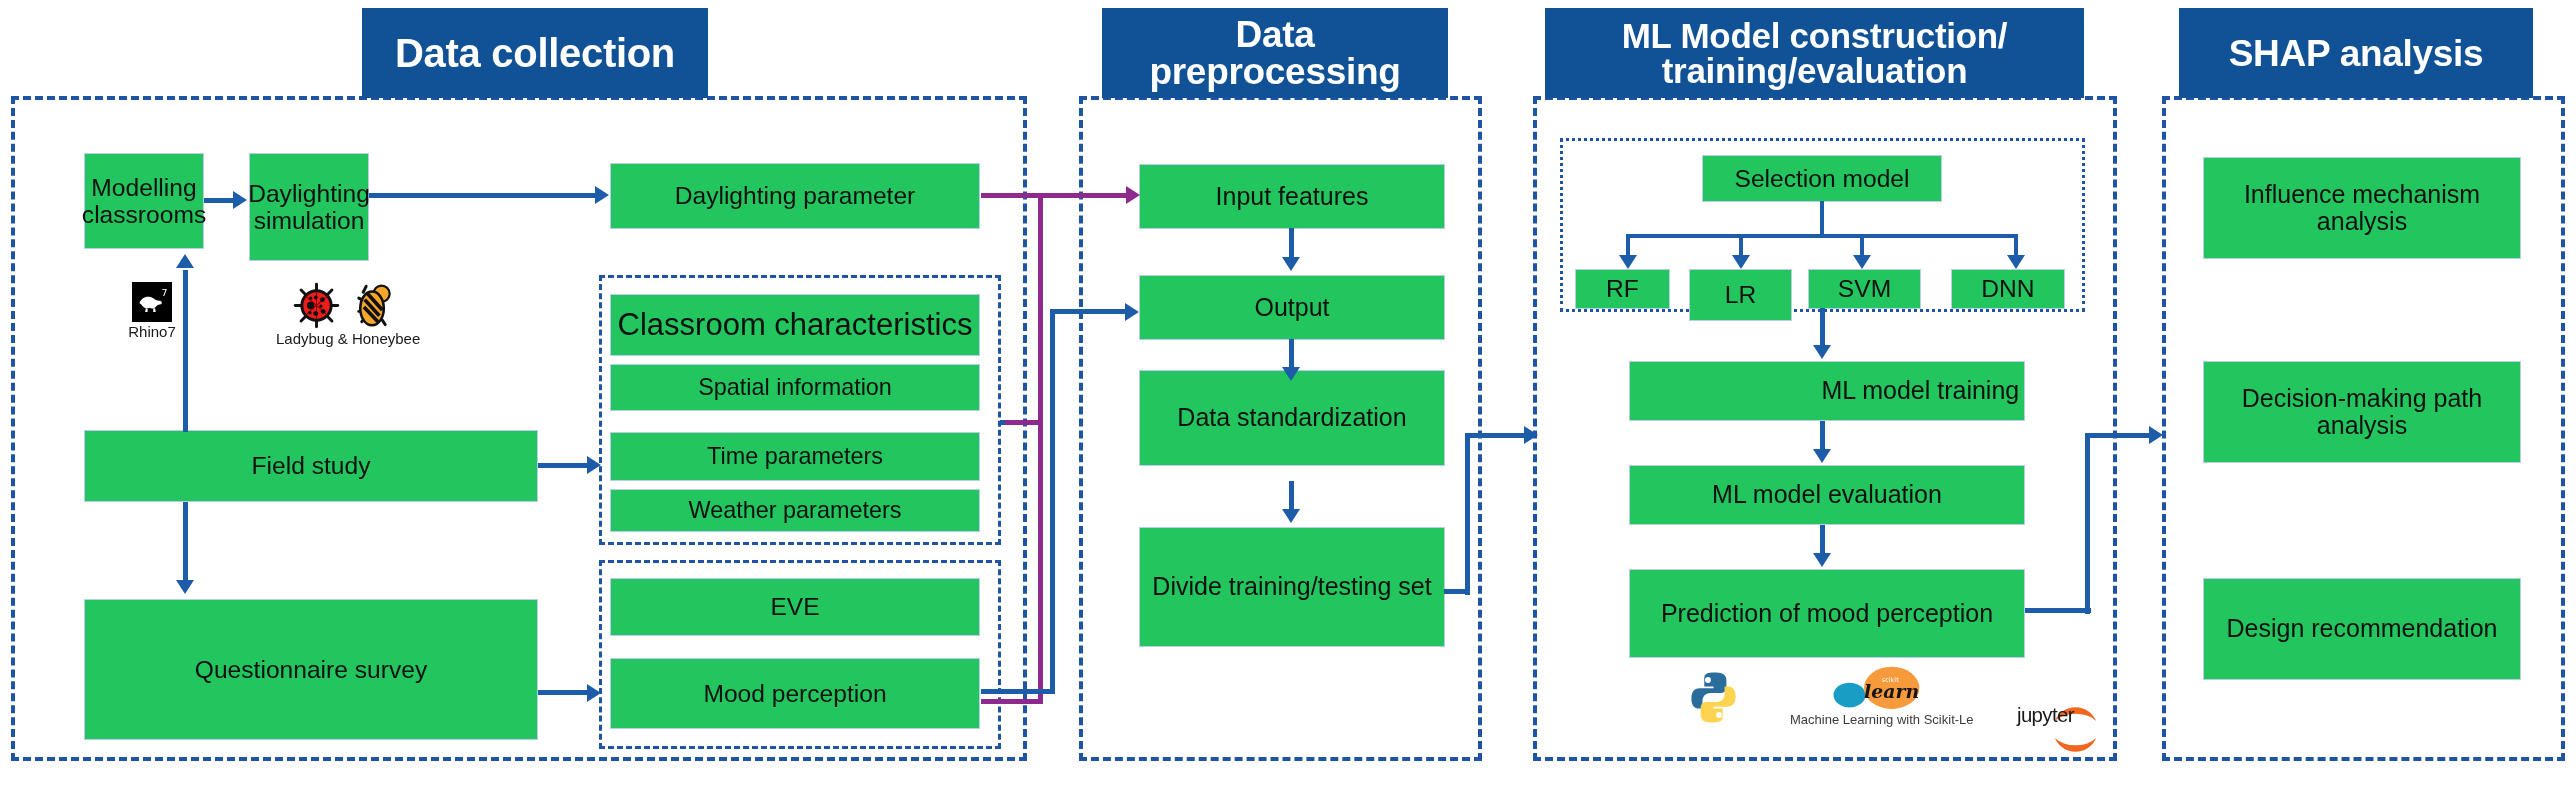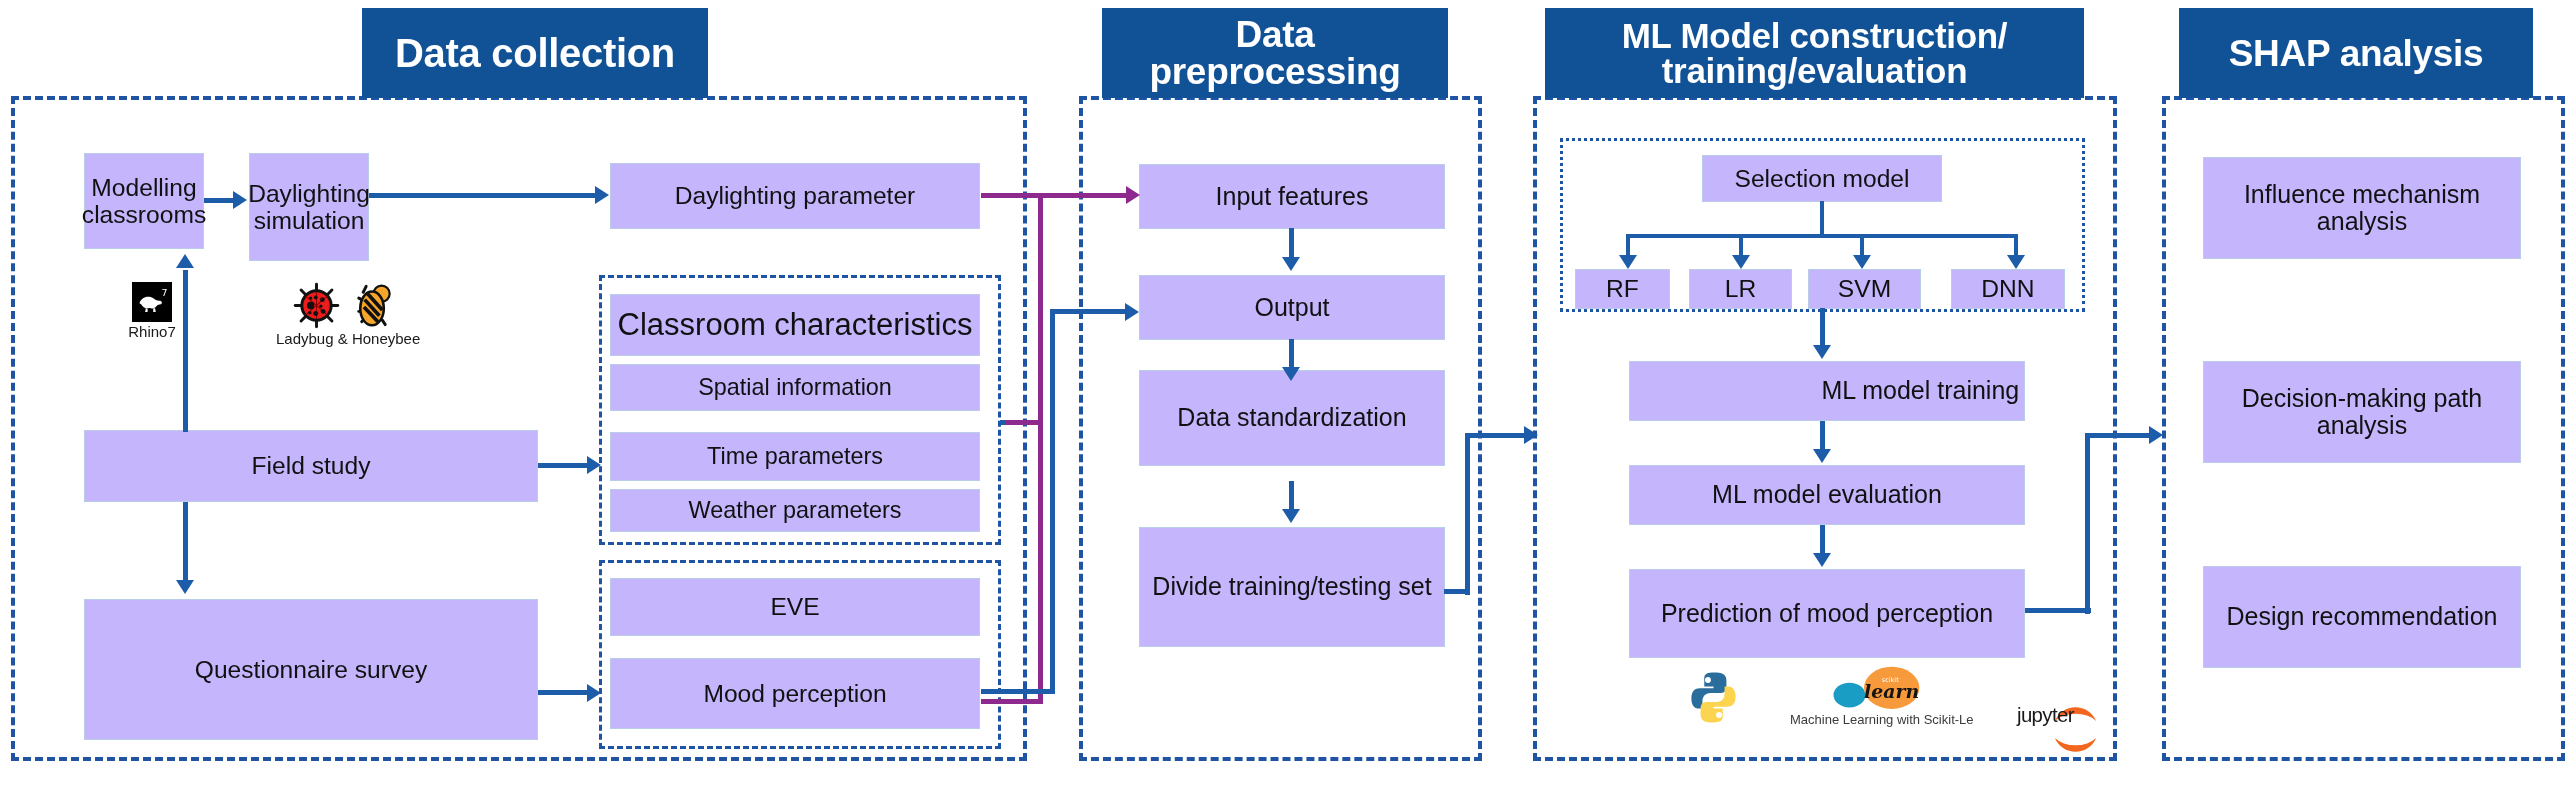--- a/index.html
+++ b/index.html
@@ -26,21 +26,21 @@
     font-weight:bold;
     line-height:1.02;
     letter-spacing:-0.3px;
     box-sizing:border-box;
     z-index:6;
   }
 
   
   .box{
     position:absolute;
-    background:#c4b5fd;
+    background:#22c55e;
     border:1.2px solid #b9cde9;
     box-sizing:border-box;
     display:flex;
     align-items:center;
     justify-content:center;
     text-align:center;
     color:#111111;
     line-height:1.1;
     z-index:4;
   }
@@ -281,21 +281,21 @@
   <div class="ln" style="left:1739px;top:234px;width:4.2px;height:23px;"></div>
   <div class="arrow down" style="left:1732px;top:255px;"></div>
   <div class="ln" style="left:1860px;top:234px;width:4.2px;height:23px;"></div>
   <div class="arrow down" style="left:1853px;top:255px;"></div>
   <div class="ln" style="left:2014px;top:234px;width:4.2px;height:23px;"></div>
   <div class="arrow down" style="left:2007px;top:255px;"></div>
 
   <div class="box" style="left:1575px;top:269px;width:95px;height:40px;font-size:24.6px;">
     <span>RF</span>
   </div>
-  <div class="box" style="left:1689px;top:269px;width:103px;height:40px;font-size:24.6px;">
+  <div class="box" style="left:1689px;top:269px;width:103px;height:52px;font-size:24.6px;">
     <span>LR</span>
   </div>
   <div class="box" style="left:1808px;top:269px;width:113px;height:40px;font-size:24.6px;">
     <span>SVM</span>
   </div>
   <div class="box" style="left:1951px;top:269px;width:114px;height:40px;font-size:24.6px;">
     <span>DNN</span>
   </div>
 
   <div class="ln" style="left:1820px;top:308px;width:5.4px;height:38px;"></div>
@@ -348,18 +348,18 @@
   <div class="ln" style="left:2085px;top:433px;width:5.4px;height:181px;"></div>
   <div class="ln" style="left:2085px;top:433px;width:66px;height:5.4px;"></div>
   <div class="arrow right" style="left:2149px;top:426px;"></div>
 
   <div class="box" style="left:2203px;top:157px;width:318px;height:102px;font-size:25px;">
     <span>Influence mechanism analysis</span>
   </div>
   <div class="box" style="left:2203px;top:361px;width:318px;height:102px;font-size:25px;">
     <span>Decision-making path analysis</span>
   </div>
-  <div class="box" style="left:2203px;top:566px;width:318px;height:102px;font-size:25px;">
+  <div class="box" style="left:2203px;top:578px;width:318px;height:102px;font-size:25px;">
     <span>Design recommendation</span>
   </div>
 
 </div>
 
 
 </body></html>

